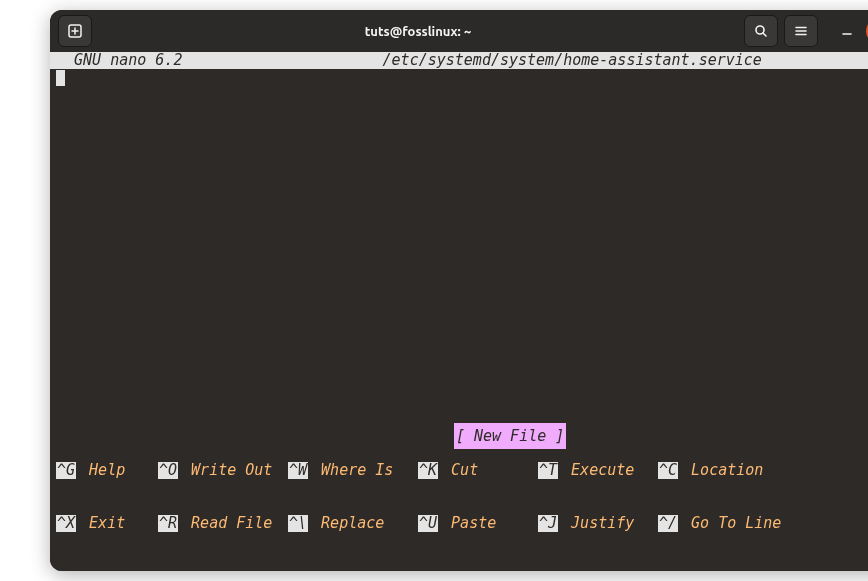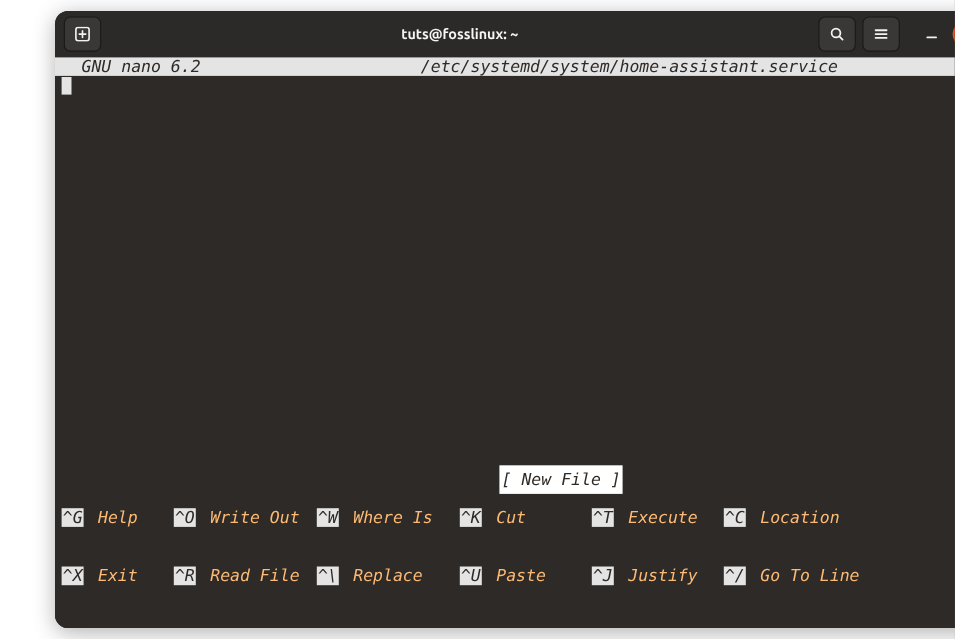--- a/index.html
+++ b/index.html
@@ -133,21 +133,21 @@
       vertical-align: top;
       margin-top: 1px;
     }
     .status-line {
       text-align: center;
       color: #e4e4e4;
       height: 17px;
       white-space: pre;
     }
     .status-badge {
-      background: #ffffff;
+      background: #f0abfc;
       color: #2e2a27;
       padding: 4px 2px;
     }
     .shortcuts {
       color: #e4e4e4;
       padding: 0 6px 4px 6px;
       white-space: pre;
     }
     .shortcut-row {
       display: flex;

